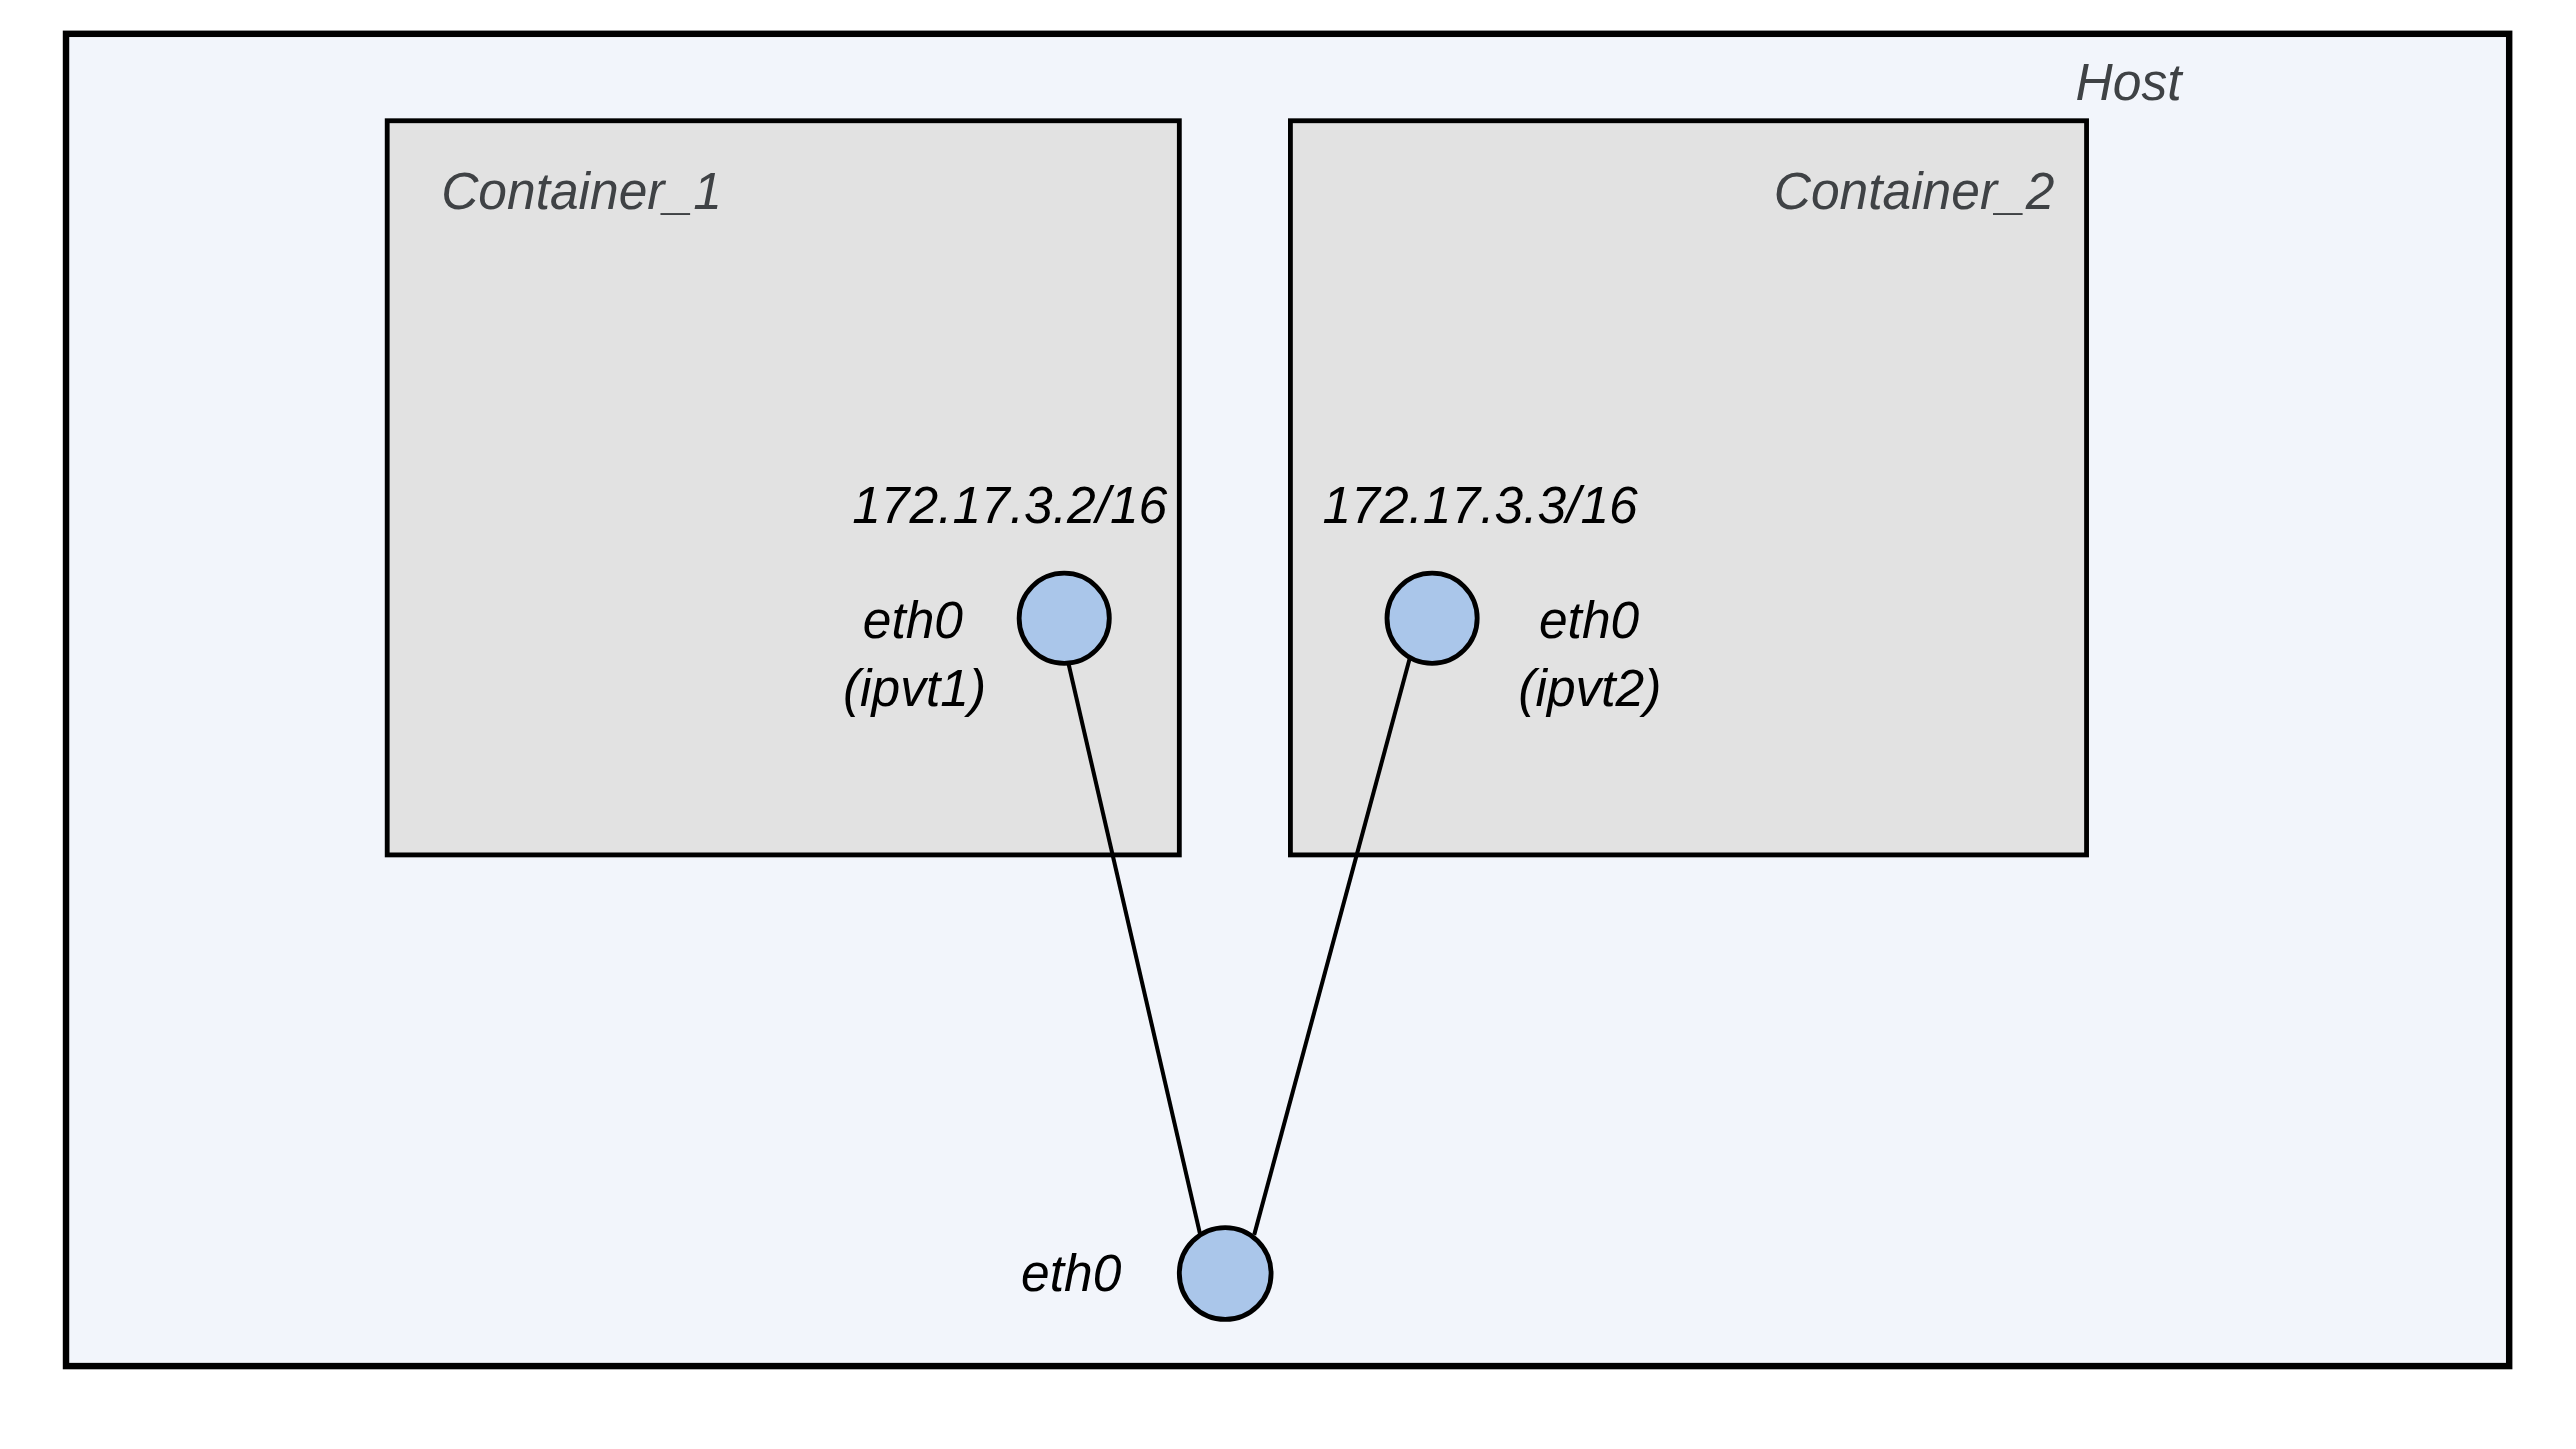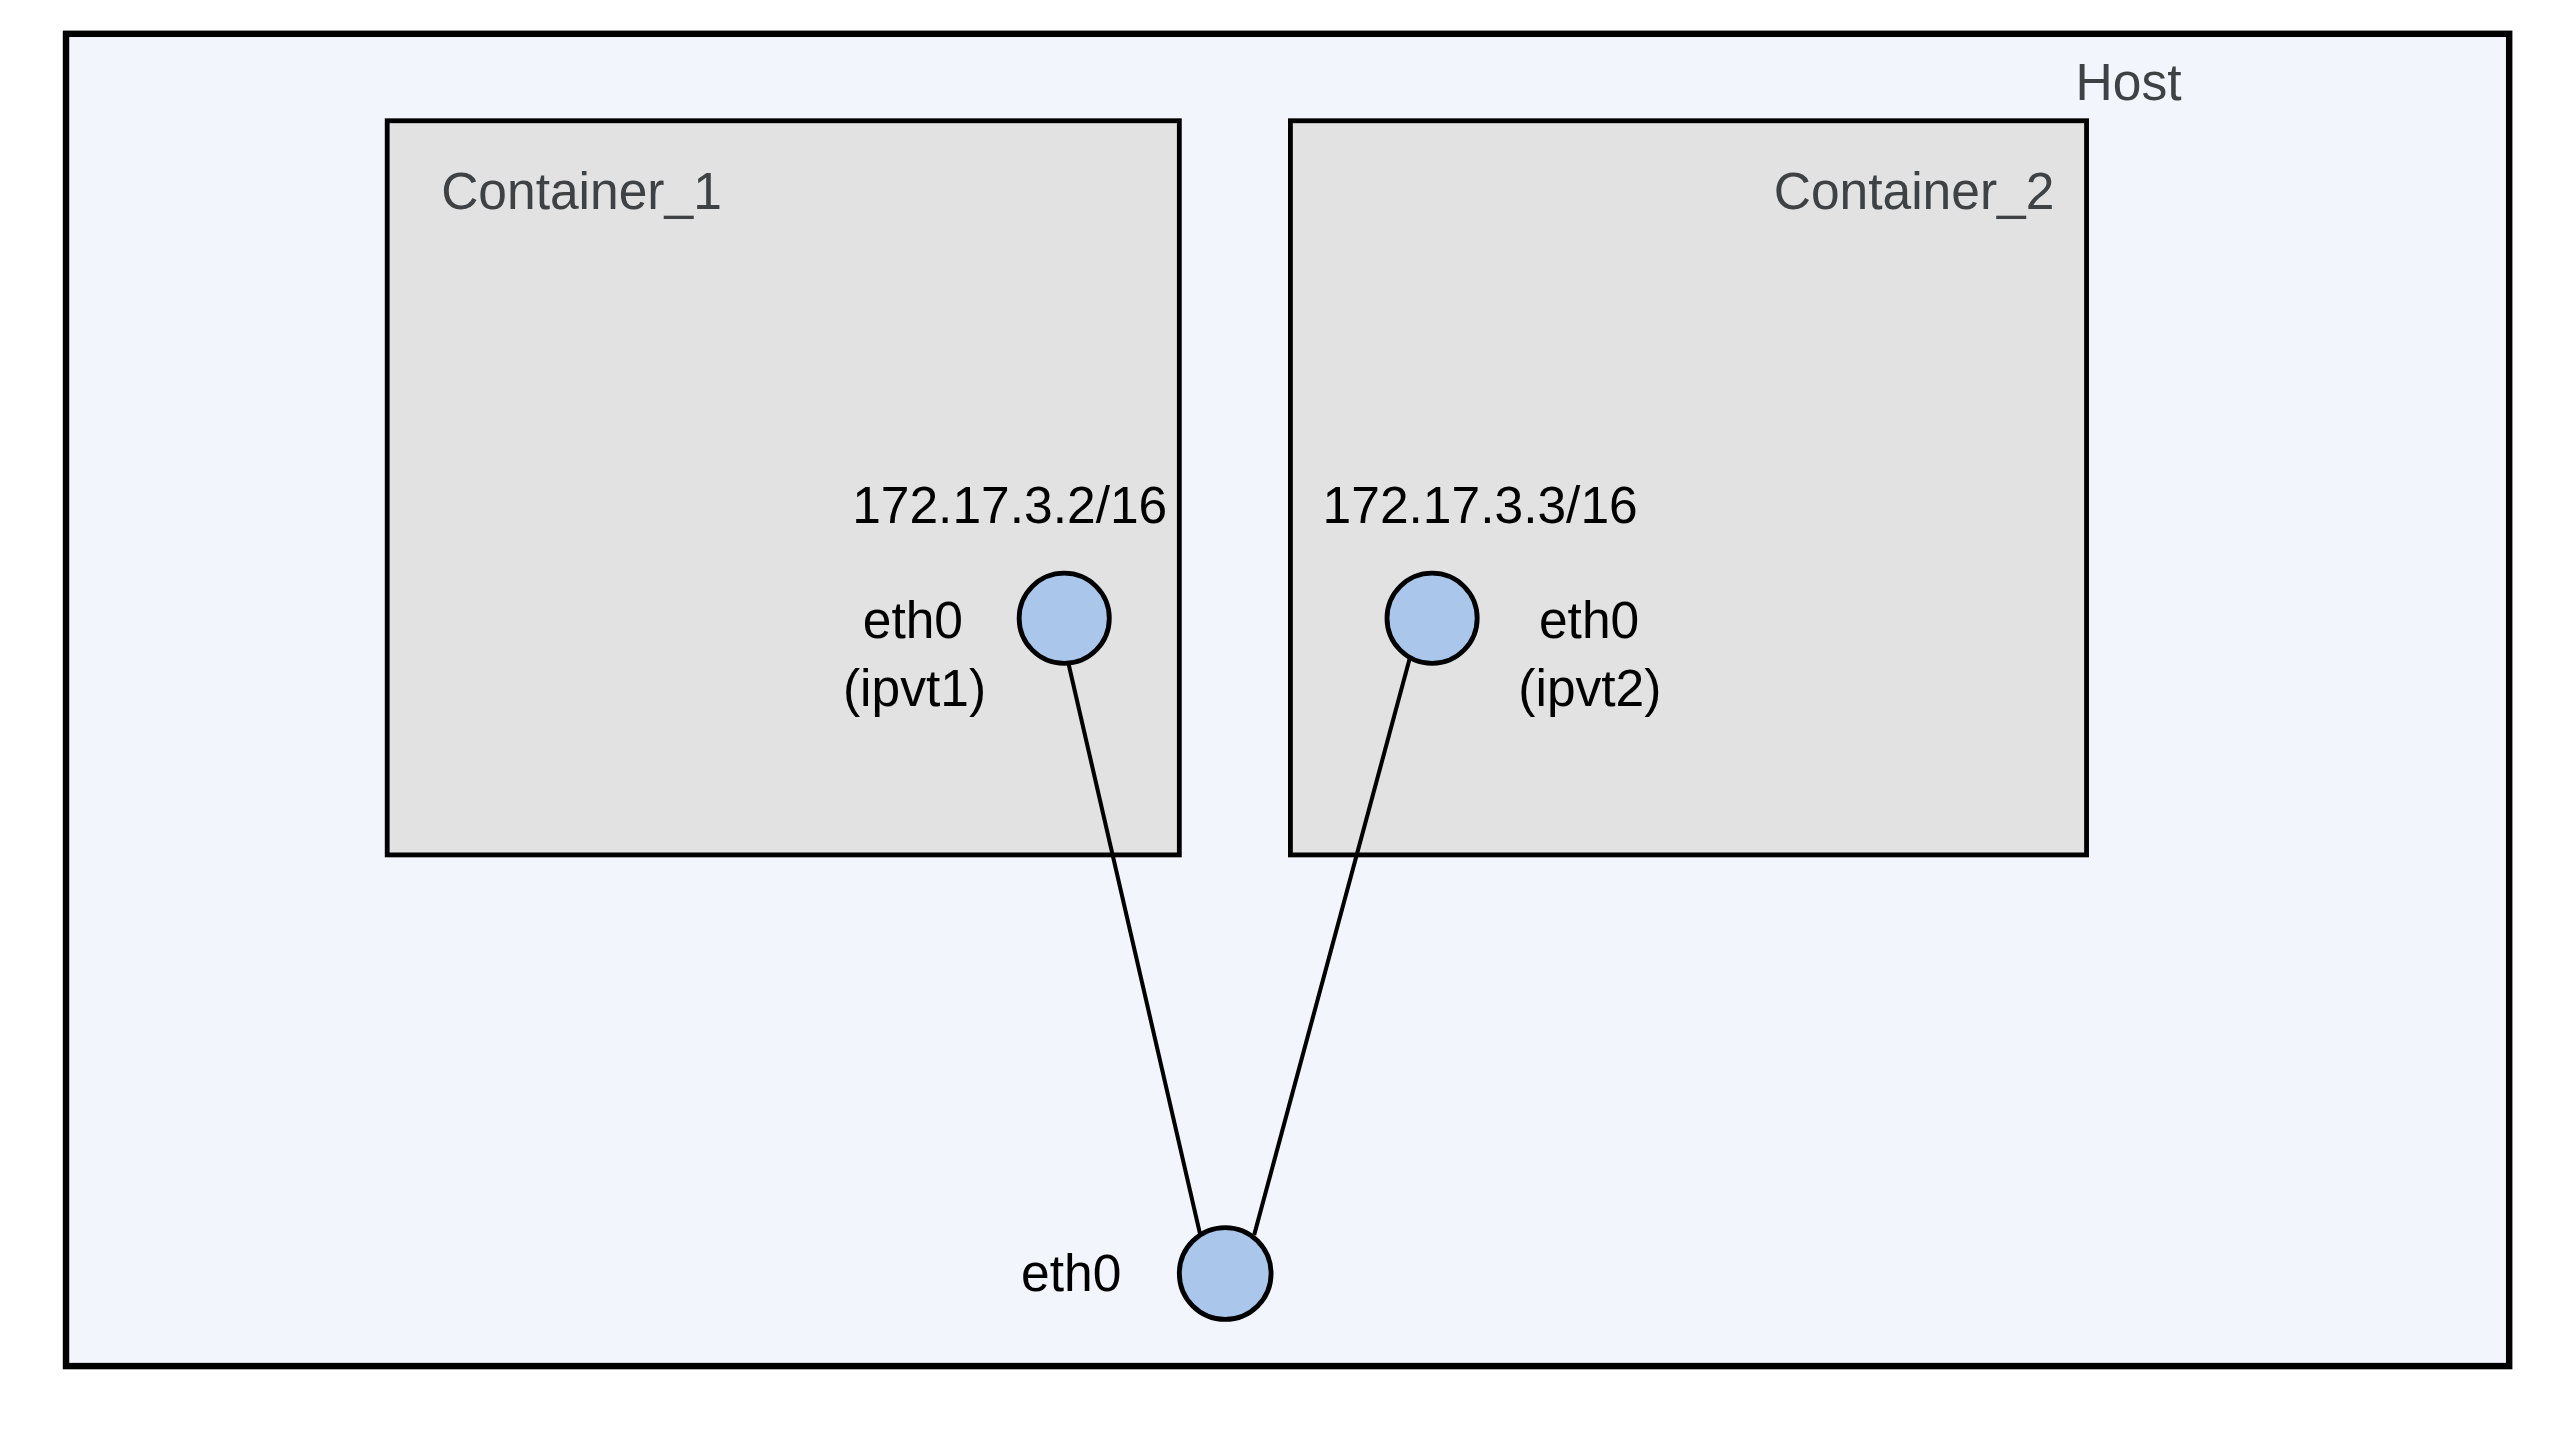--- a/index.html
+++ b/index.html
@@ -1,16 +1,16 @@
 <!DOCTYPE html>
 <html style="--canvas: #ffffff; --host_fill: #f2f5fb; --container_fill: #e2e2e2; --node_fill: #aac6ea; --outline: #000000; --muted_label: #3f4245; --text: #000000;font-size:13px"><head>
 <meta charset="utf-8">
 <style>
   html, body { margin: 0; padding: 0; background: #ffffff; }
-  .stage { width: 2576px; height: 1449px; max-width: 100%; }
+  .stage { width: 2576px; height: 1449px; max-width: 100%; font-style: italic; }
   svg { display: block; width: 100%; height: auto; background: #ffffff; }
   .host-box { fill: var(--host_fill, #f2f5fb); stroke: var(--outline, #000); stroke-width: 8; }
   .container-box { fill: var(--container_fill, #e2e2e2); stroke: var(--outline, #000); stroke-width: 6; }
   .node { fill: var(--node_fill, #aac6ea); stroke: var(--outline, #000); stroke-width: 6; }
   .link { stroke: var(--outline, #000); stroke-width: 5; fill: none; }
   text {
     font-family: "Liberation Sans", sans-serif;
     font-size: 64px;
   }
   .muted { fill: var(--muted_label, #3f4245); }

